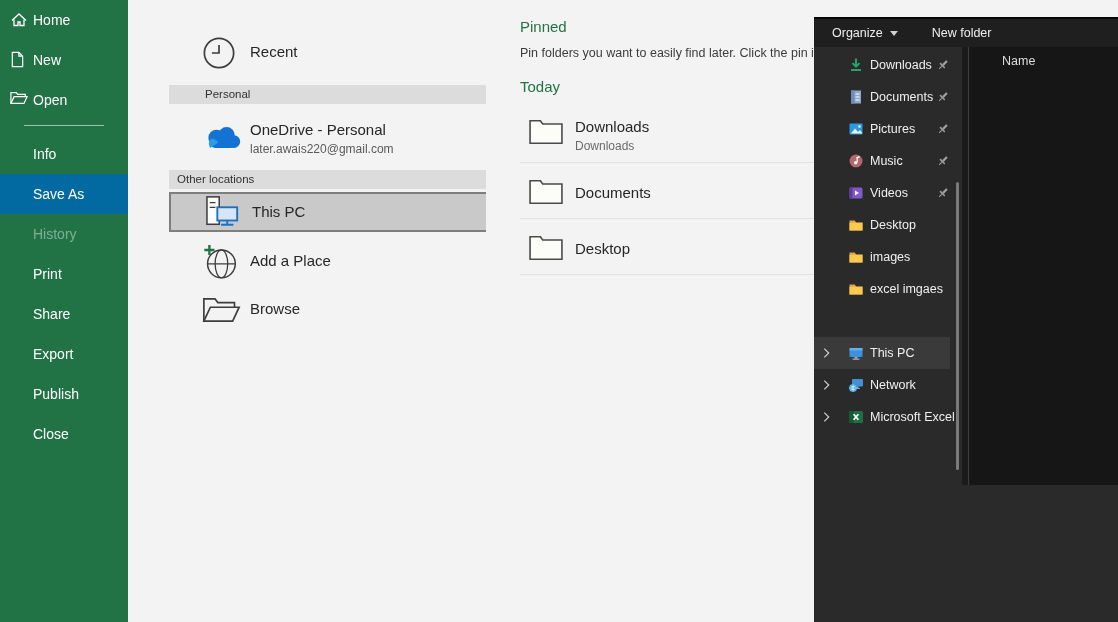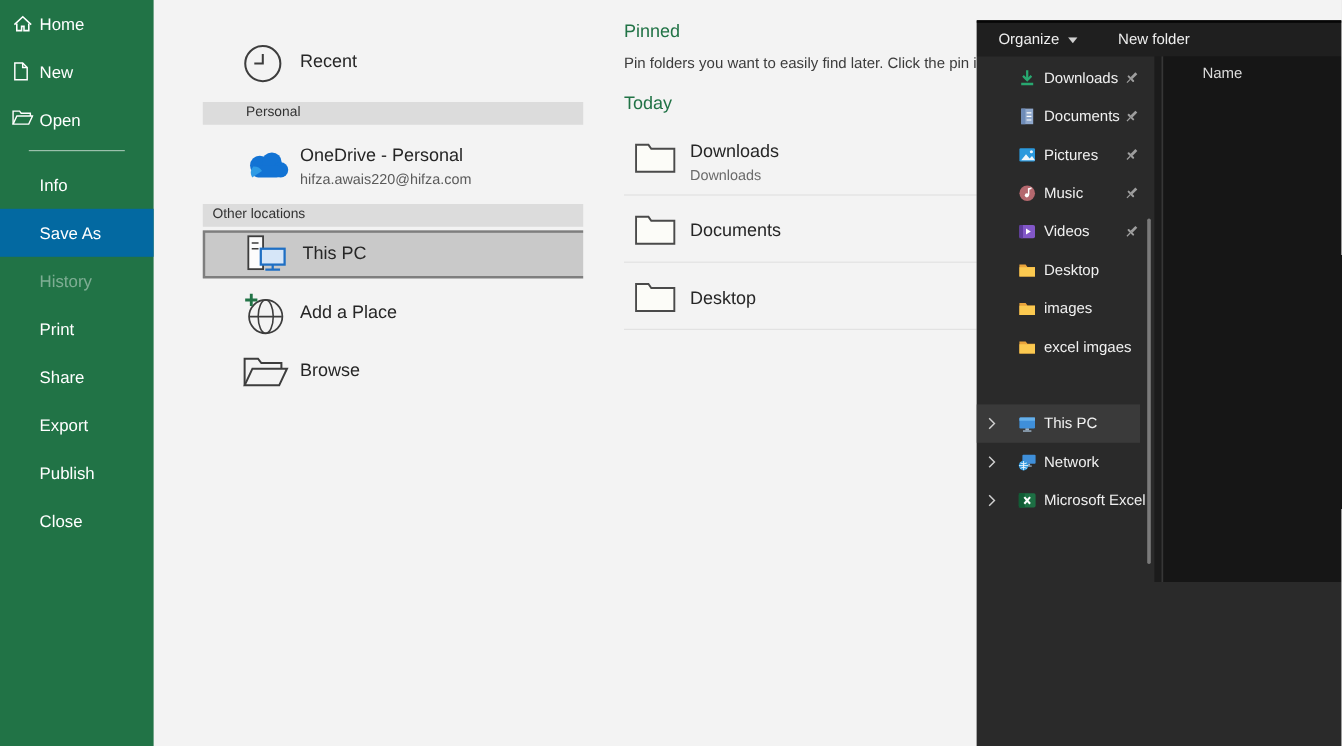--- a/index.html
+++ b/index.html
@@ -142,21 +142,21 @@
           <g fill="#1273d4">
             <circle cx="16" cy="15" r="9"></circle>
               <circle cx="27" cy="12" r="9"></circle>
               <circle cx="35" cy="19" r="7"></circle>
             <rect x="9" y="15" width="28" height="11" rx="5.5"></rect>
           </g>
           <path d="M9 26a8 8 0 0 1 1-10 9 9 0 0 1 8 4z" fill="#2e9be5"></path>
         </svg>
       </span>
       <span class="place-title" style="top:13px;">OneDrive - Personal</span>
-      <span class="place-sub" style="top:34px;">hifza.awais220@hifza.com</span>
+      <span class="place-sub" style="top:34px;">later.awais220@gmail.com</span>
     </div>
 
     <div class="section-hdr" style="top:170px;">Other locations</div>
 
     <div class="place-row row-selected" style="top:192px;height:40px;">
       <span class="picon">
         <svg viewBox="0 0 40 36" width="38" height="34">
           <rect x="3" y="2" width="13" height="29" fill="#fcfcfc" stroke="#3d3d3d" stroke-width="1.6"></rect>
           <path d="M6 8h6M6 13h6" stroke="#3d3d3d" stroke-width="1.3"></path>
           <rect x="14" y="13" width="21" height="14" fill="#d6e6f8" stroke="#1f6fc4" stroke-width="2"></rect>

